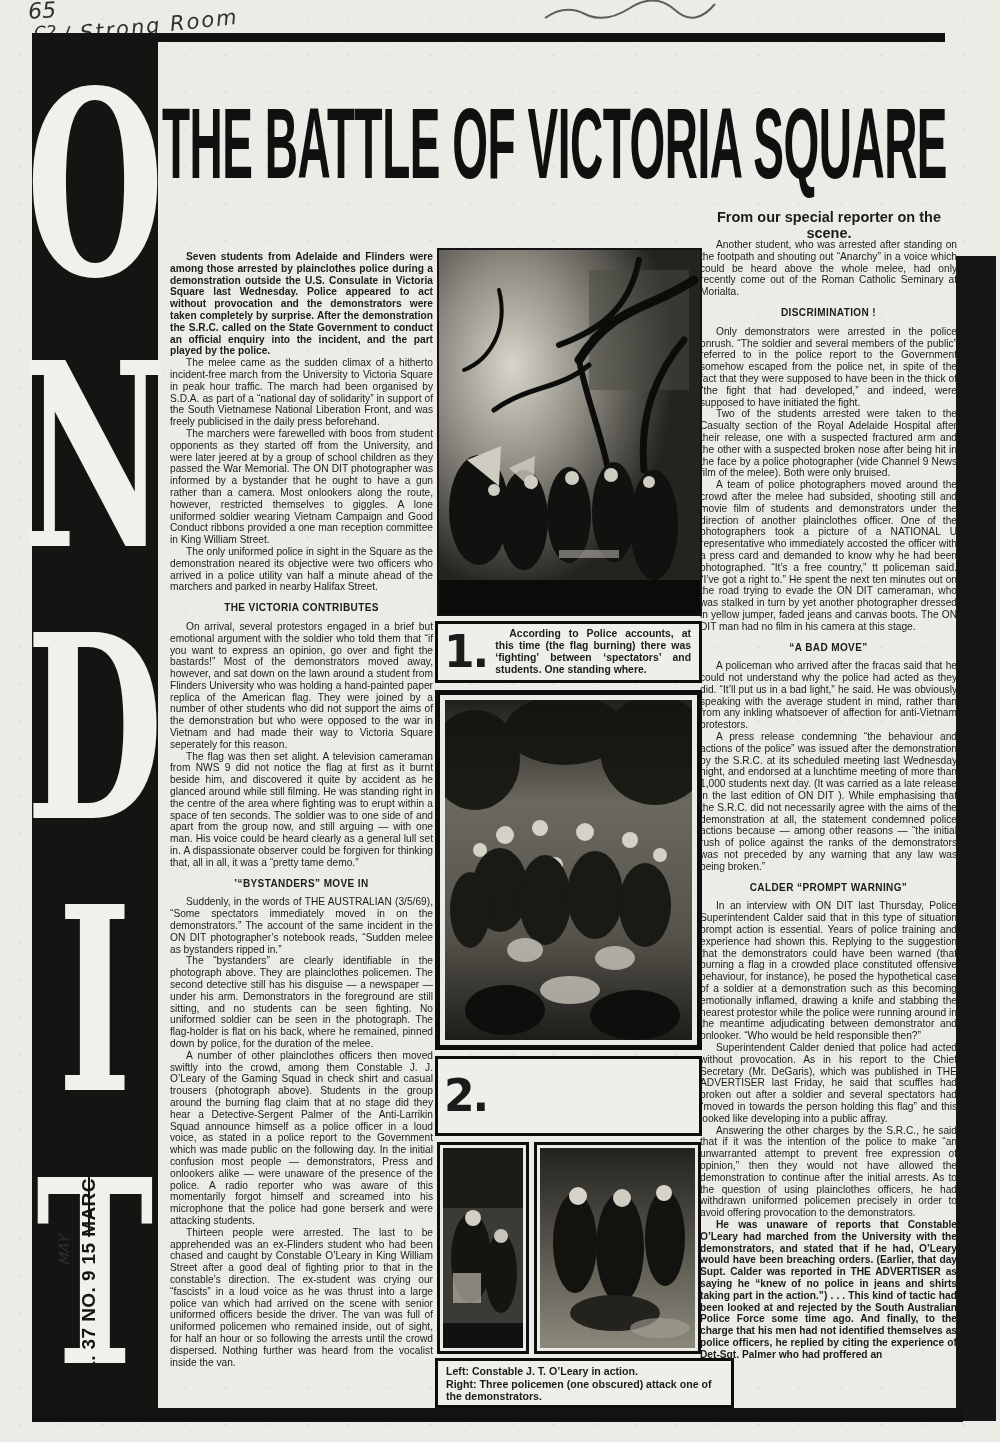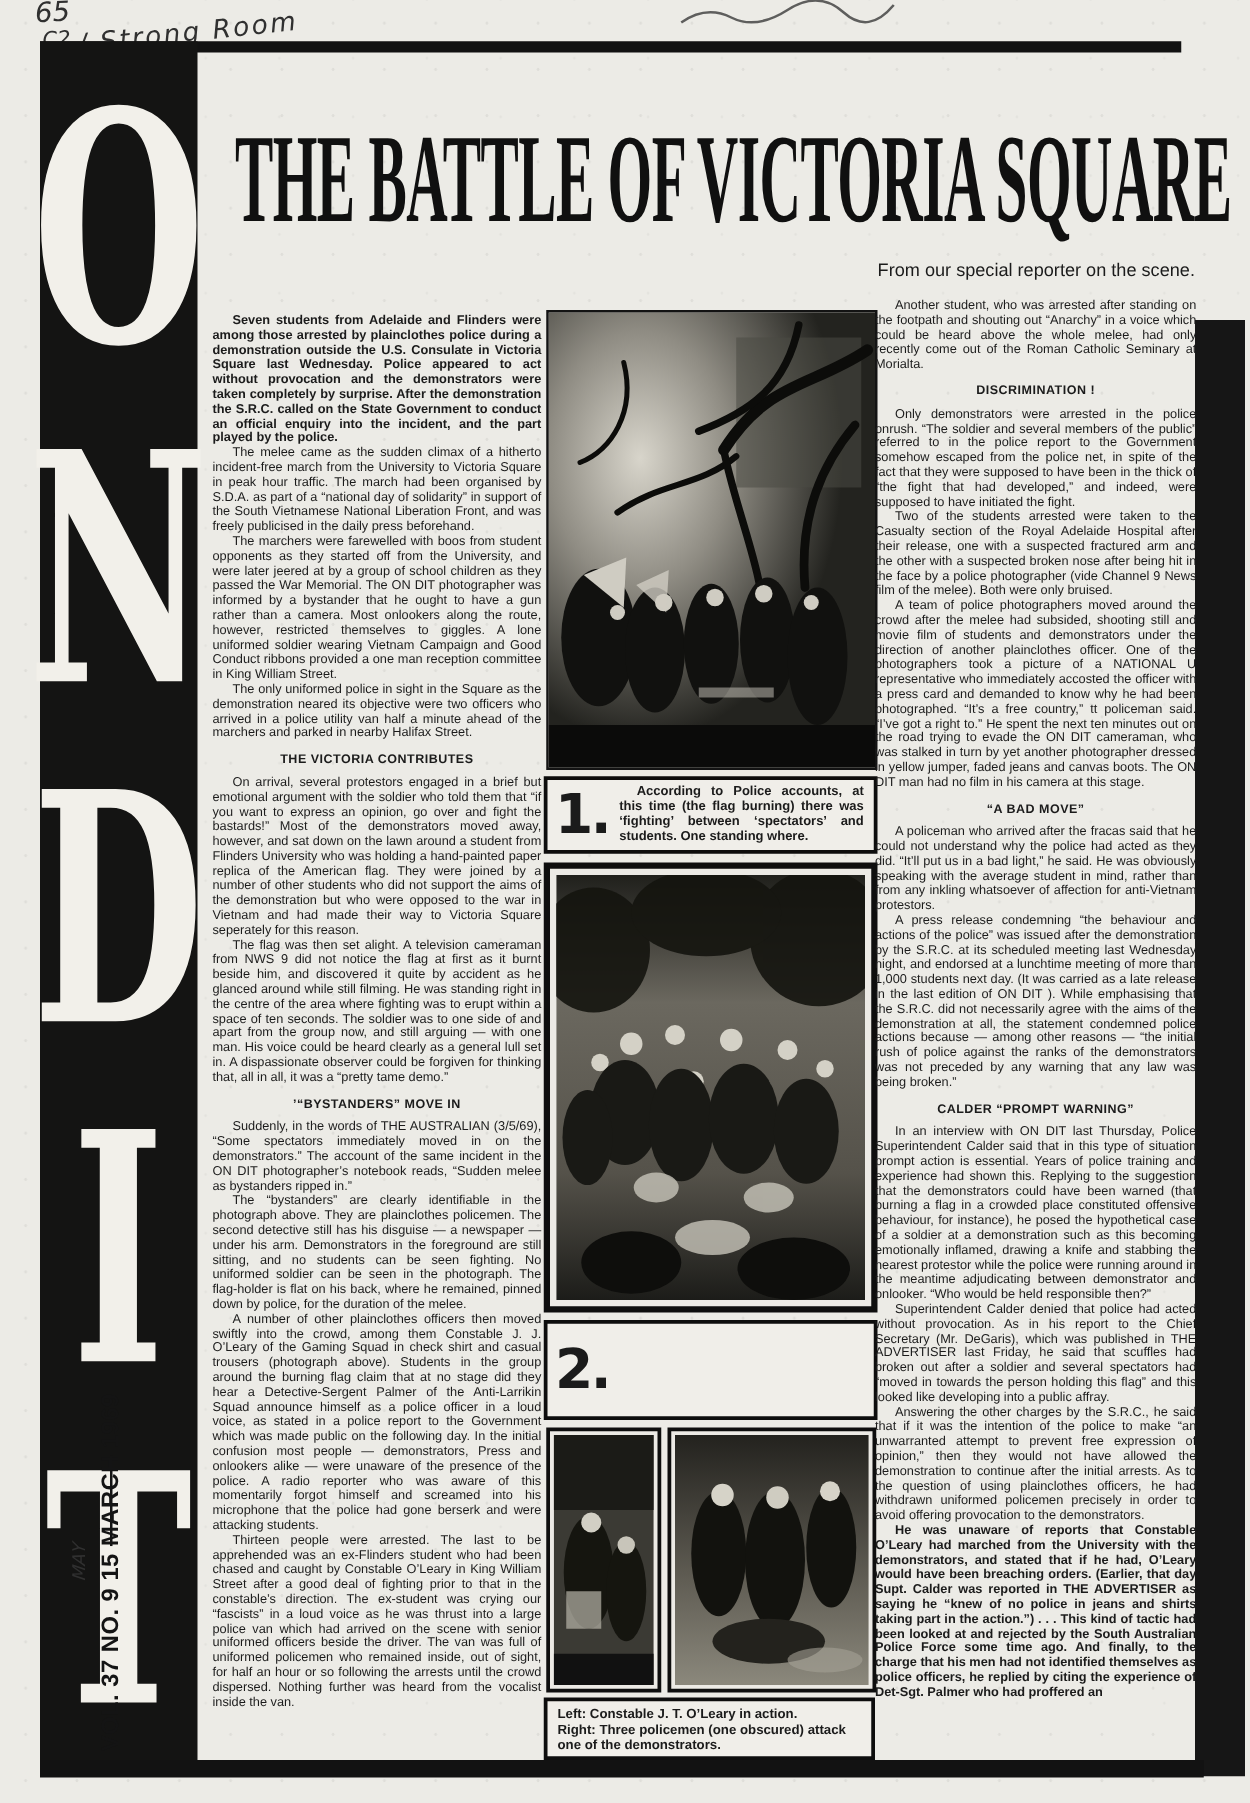--- a/index.html
+++ b/index.html
@@ -23,41 +23,41 @@
   .may-note{left:56px;top:1263px;transform:rotate(-90deg) skewX(-8deg);transform-origin:0 0;
           font-style:italic;font-size:14px;color:#2c2c2c;}
   .rightbar{left:956px;top:256px;width:40px;height:1165px;background:#161616;}
   .bottombar{left:32px;top:1408px;width:931px;height:14px;background:#121212;}
   
   .hand{font-family:"DejaVu Sans",sans-serif;font-style:italic;color:#303030;}
   .hw1{left:28px;top:-2px;font-size:22px;transform:rotate(-3deg);}
   .hw2{left:34px;top:22px;font-size:17px;transform:rotate(-4deg);}
   .hw3{left:62px;top:14px;font-size:21px;transform:rotate(-6deg);letter-spacing:2px;}
   
-  .headline{left:188px;top:98px;width:790px;height:95px;overflow:visible;font-family:Liberation Serif, serif;}
+  .headline{left:162px;top:98px;width:790px;height:95px;overflow:visible;}
   .headline span{display:block;white-space:nowrap;font-weight:bold;font-size:101px;line-height:90px;
           letter-spacing:-1px;transform:scaleX(.455);transform-origin:0 0;color:#101010;}
-  .byline{left:700px;top:209px;width:258px;text-align:center;font-weight:normal;font-size:14.5px;}
+  .byline{left:700px;top:209px;width:258px;text-align:center;font-weight:bold;font-size:14.5px;}
   
   .col{text-align:justify;font-size:10.2px;line-height:11.8px;}
   .col p{margin:0;text-indent:16px;}
   .col p.bold{font-weight:bold;}
   .col h3{margin:9px 0 7px 0;text-align:center;font-size:10px;letter-spacing:.4px;text-indent:0;}
   .col1{left:170px;top:251px;width:263px;}
   .col3{left:700px;top:239px;width:257px;}
   
   .photo{background:#eceae5;box-sizing:border-box;}
   .photo svg{display:block;width:100%;height:100%;}
   .ph1{left:437px;top:248px;width:265px;height:368px;border:2px solid #131313;}
   .cap1{left:435px;top:621px;width:267px;height:62px;}
   .ph2{left:435px;top:690px;width:267px;height:360px;border:5px solid #0e0e0e;padding:5px;}
   .cap2{left:435px;top:1056px;width:267px;height:80px;}
   .ph3{left:437px;top:1142px;width:92px;height:212px;border:3px solid #0e0e0e;padding:3px;}
   .ph4{left:534px;top:1142px;width:167px;height:212px;border:3px solid #0e0e0e;padding:3px;}
-  .cap3{left:435px;top:1358px;width:265px;height:50px;}
+  .cap3{left:435px;top:1358px;width:299px;height:50px;}
   .caption-box{box-sizing:border-box;border:3px solid #0d0d0d;background:#f0eee9;
           display:flex;align-items:center;padding:4px 8px 4px 6px;}
   .cap-num{font-weight:bold;font-size:44px;line-height:.85;letter-spacing:-2px;
           font-family:"DejaVu Sans",sans-serif;margin:0 8px 0 0;flex:0 0 auto;}
   .cap-text{margin:0;font-weight:bold;font-size:10.4px;line-height:12.2px;text-align:justify;text-indent:14px;}
   .cap3-box{box-sizing:border-box;border:3px solid #0d0d0d;background:#f0eee9;padding:4px 8px;}
   .cap3-box p{margin:0;font-weight:bold;font-size:10.6px;line-height:12.6px;}
   
   .squiggle{stroke:#222;fill:none;}
 </style>

